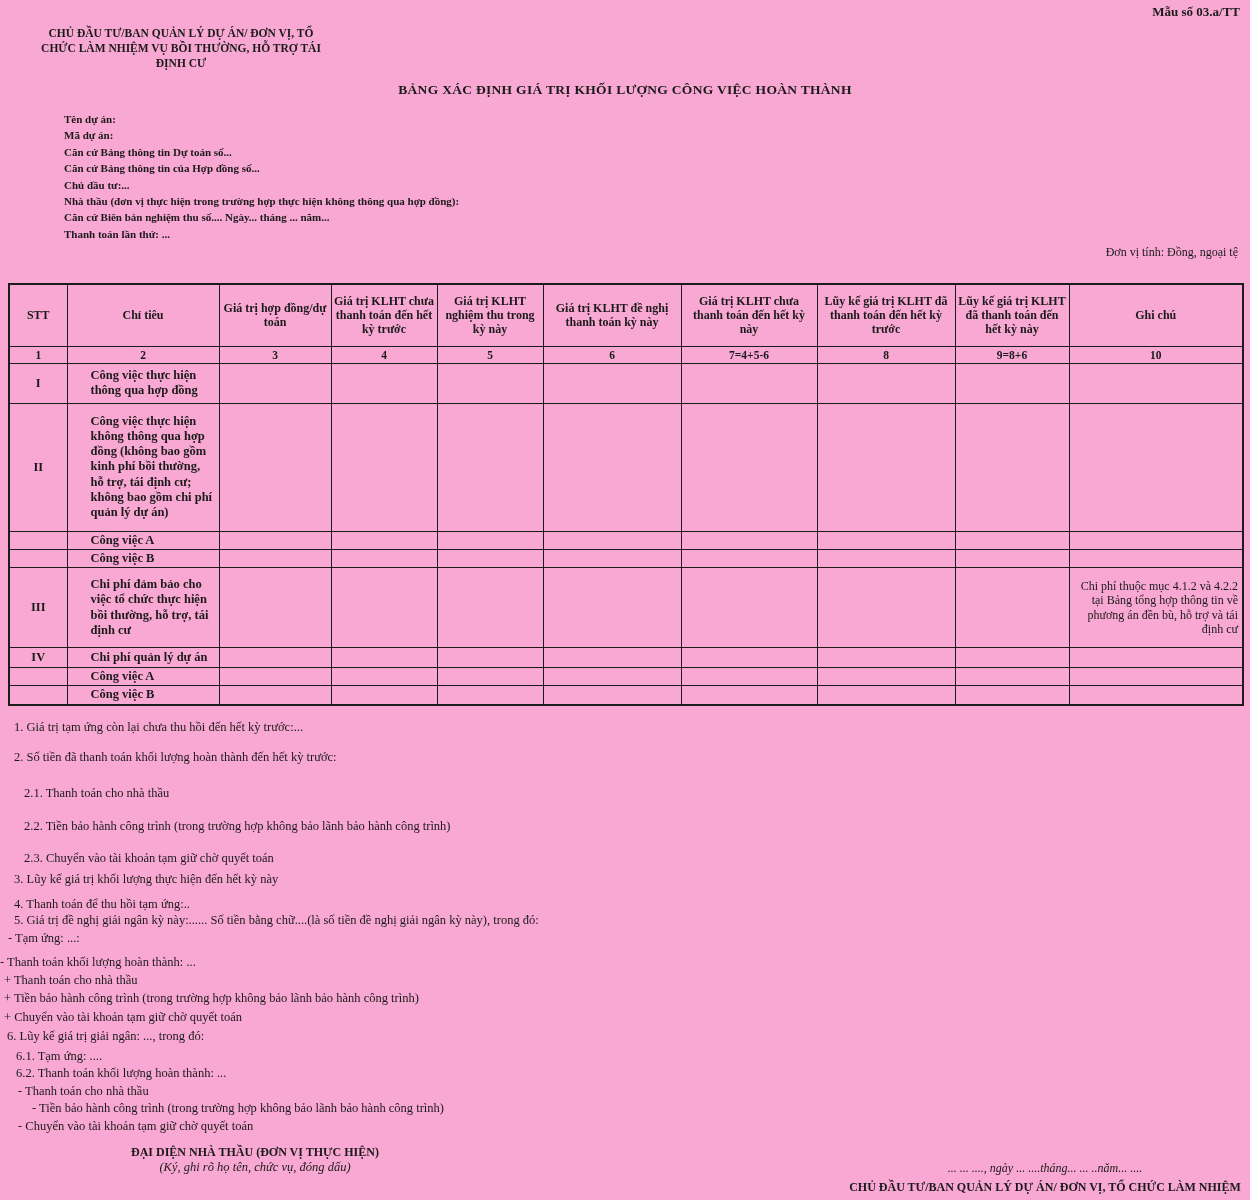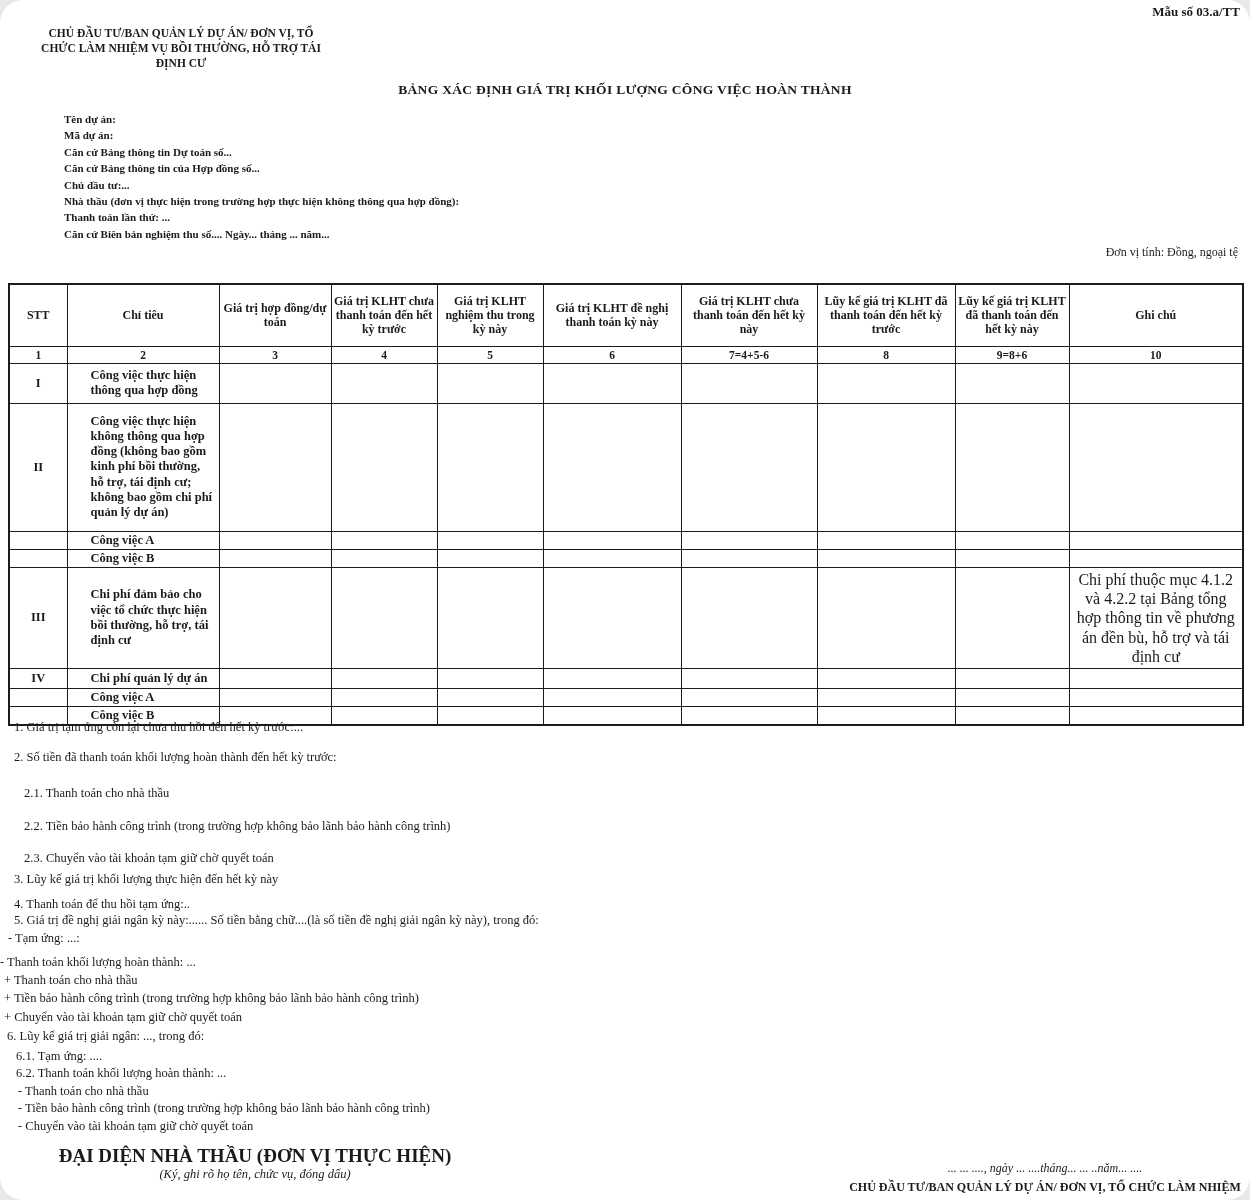--- a/index.html
+++ b/index.html
@@ -1,20 +1,20 @@
 <!DOCTYPE html>
 <html><head>
 <meta charset="utf-8">
 <style>
   * { margin:0; padding:0; box-sizing:border-box; }
   html,body { background:#e8e8e8; }
   .page {
-    position:relative; width:1250px; height:1200px; background:#ffffff;
+    position:relative; width:1250px; height:1200px; background:#f9a8d4;
     font-family:"Liberation Serif","DejaVu Serif",serif; color:#1a1a1a;
-    margin:0 auto; overflow:hidden;border-radius:23px;
+    margin:0 auto; overflow:hidden;
   }
   .corner-code { position:absolute; top:4px; right:10px; font-weight:bold; font-size:13px; }
   .org-block { position:absolute; top:26px; left:16px; width:330px; text-align:center;
                font-weight:bold; font-size:11.5px; line-height:1.3; }
   .form-title { position:absolute; top:82px; left:0; width:100%; text-align:center;
                 font-weight:bold; font-size:13.5px; letter-spacing:.3px; }
   .intro { position:absolute; top:111px; left:64px; font-weight:bold; font-size:11px; }
   .intro div { height:16.4px; line-height:16.4px; white-space:nowrap; }
   .unit-note { position:absolute; top:245px; right:12px; font-weight:normal; font-size:12px; }
 
@@ -23,27 +23,27 @@
   .grid th, .grid td { border:1px solid #1c1c1c; overflow:hidden; }
   .grid { border:2px solid #1c1c1c; }
   .grid th { font-weight:bold; font-size:12px; text-align:center; vertical-align:middle;
              line-height:1.18; padding:1px 2px; }
   .grid td.num { height:17px; font-weight:bold; font-size:11.5px; text-align:center;
                  vertical-align:middle; padding:0; }
   .grid td.stt { text-align:center; font-weight:bold; font-size:12.5px; vertical-align:middle; }
   .grid td.lbl { font-weight:bold; font-size:12.5px; line-height:1.22; vertical-align:middle;
                  padding:1px 3px 1px 23px; text-align:left; }
   .grid td.cell { padding:0; }
-  .grid td.remark { font-weight:normal; font-size:16px; line-height:1.2; vertical-align:middle;
-                    padding:2px 4px; text-align:center; }
+  .grid td.remark { font-weight:normal; font-size:12px; line-height:1.2; vertical-align:middle;
+                    padding:2px 4px; text-align:right; }
 
   .note { position:absolute; font-size:12.5px; white-space:nowrap; }
 
   .sig-left { position:absolute; top:1145px; left:55px; width:400px; text-align:center; }
-  .sig-left .sig-title { font-weight:bold; font-size:19px; }
+  .sig-left .sig-title { font-weight:bold; font-size:12px; }
   .sig-left .sig-sub { font-style:italic; font-size:12.5px; }
   .sig-right { position:absolute; top:1122px; left:840px; width:410px; text-align:center; }
   .sig-right .date-line { font-style:italic; font-size:12px; margin-bottom:3px;margin-top:39px; }
   .sig-right .sig-title { font-weight:bold; font-size:12px; line-height:1.4; }
   .sig-right .sig-sub { font-style:italic; font-weight:bold; font-size:12px; margin-top:3px; }
 </style>
 </head>
 <body>
 
 <div class="page">
@@ -58,22 +58,22 @@
 
   <div class="form-title">BẢNG XÁC ĐỊNH GIÁ TRỊ KHỐI LƯỢNG CÔNG VIỆC HOÀN THÀNH</div>
 
   <div class="intro">
     <div>Tên dự án:</div>
     <div>Mã dự án:</div>
     <div>Căn cứ Bảng thông tin Dự toán số...</div>
     <div>Căn cứ Bảng thông tin của Hợp đồng số...</div>
     <div>Chủ đầu tư:...</div>
     <div>Nhà thầu (đơn vị thực hiện trong trường hợp thực hiện không thông qua hợp đồng):</div>
+    <div>Căn cứ Biên bản nghiệm thu số.... Ngày... tháng ... năm...</div>
     <div>Thanh toán lần thứ: ...</div>
-    <div>Căn cứ Biên bản nghiệm thu số.... Ngày... tháng ... năm...</div>
   </div>
 
   <div class="unit-note">Đơn vị tính: Đồng, ngoại tệ</div>
 
   <table class="grid">
     <colgroup>
       <col style="width:58px">
         <col style="width:152px">
         <col style="width:112px">
       <col style="width:106px">
@@ -219,21 +219,21 @@
     <div class="note" style="top:913px;left:14px">5. Giá trị đề nghị giải ngân kỳ này:...... Số tiền bằng chữ....(là số tiền đề nghị giải ngân kỳ này), trong đó:</div>
     <div class="note" style="top:931px;left:8px">- Tạm ứng: ...:</div>
     <div class="note" style="top:955px;left:0px">- Thanh toán khối lượng hoàn thành: ...</div>
     <div class="note" style="top:973px;left:4px">+ Thanh toán cho nhà thầu</div>
     <div class="note" style="top:991px;left:4px">+ Tiền bảo hành công trình (trong trường hợp không bảo lãnh bảo hành công trình)</div>
     <div class="note" style="top:1010px;left:4px">+ Chuyển vào tài khoản tạm giữ chờ quyết toán</div>
     <div class="note" style="top:1029px;left:7px">6. Lũy kế giá trị giải ngân: ..., trong đó:</div>
     <div class="note" style="top:1049px;left:16px">6.1. Tạm ứng: ....</div>
     <div class="note" style="top:1066px;left:16px">6.2. Thanh toán khối lượng hoàn thành: ...</div>
     <div class="note" style="top:1084px;left:18px">- Thanh toán cho nhà thầu</div>
-    <div class="note" style="top:1101px;left:18px">- Tiền bảo hành công trình (trong trường hợp không bảo lãnh bảo hành công trình)</div>
+    <div class="note" style="top:1101px;left:32px">- Tiền bảo hành công trình (trong trường hợp không bảo lãnh bảo hành công trình)</div>
     <div class="note" style="top:1119px;left:18px">- Chuyển vào tài khoản tạm giữ chờ quyết toán</div>
   </div>
 
   <div class="sig-left">
     <div class="sig-title">ĐẠI DIỆN NHÀ THẦU (ĐƠN VỊ THỰC HIỆN)</div>
     <div class="sig-sub">(Ký, ghi rõ họ tên, chức vụ, đóng dấu)</div>
   </div>
 
   <div class="sig-right">
     <div class="date-line">... ... ...., ngày ... ....tháng... ... ..năm... ....</div>

